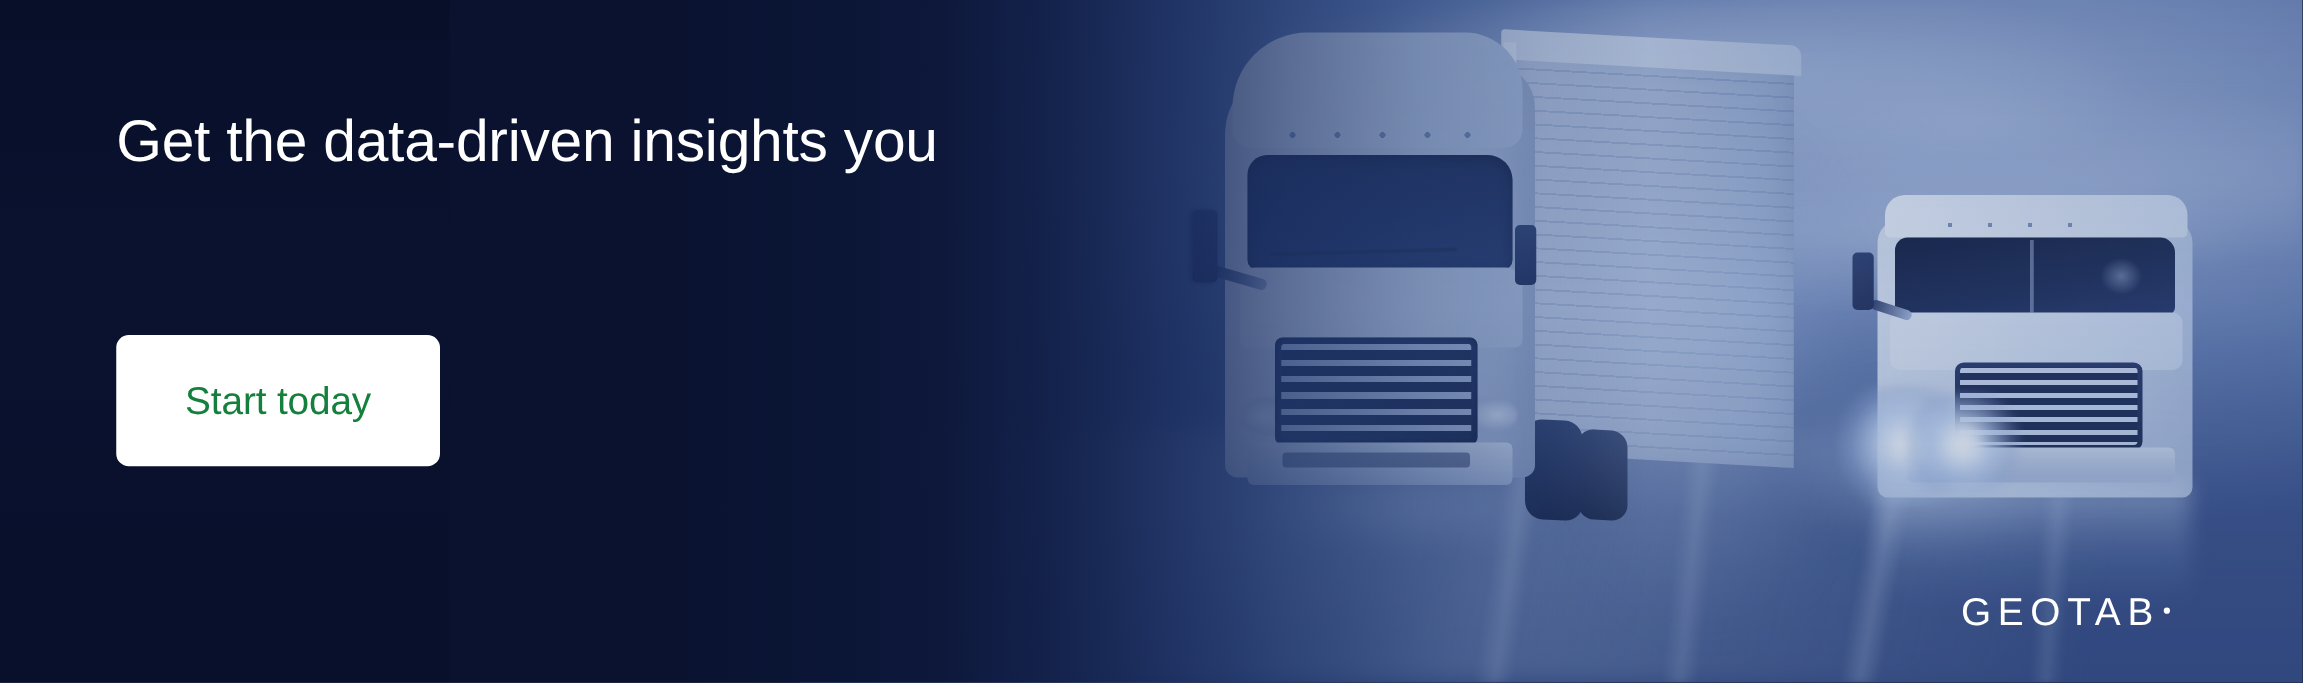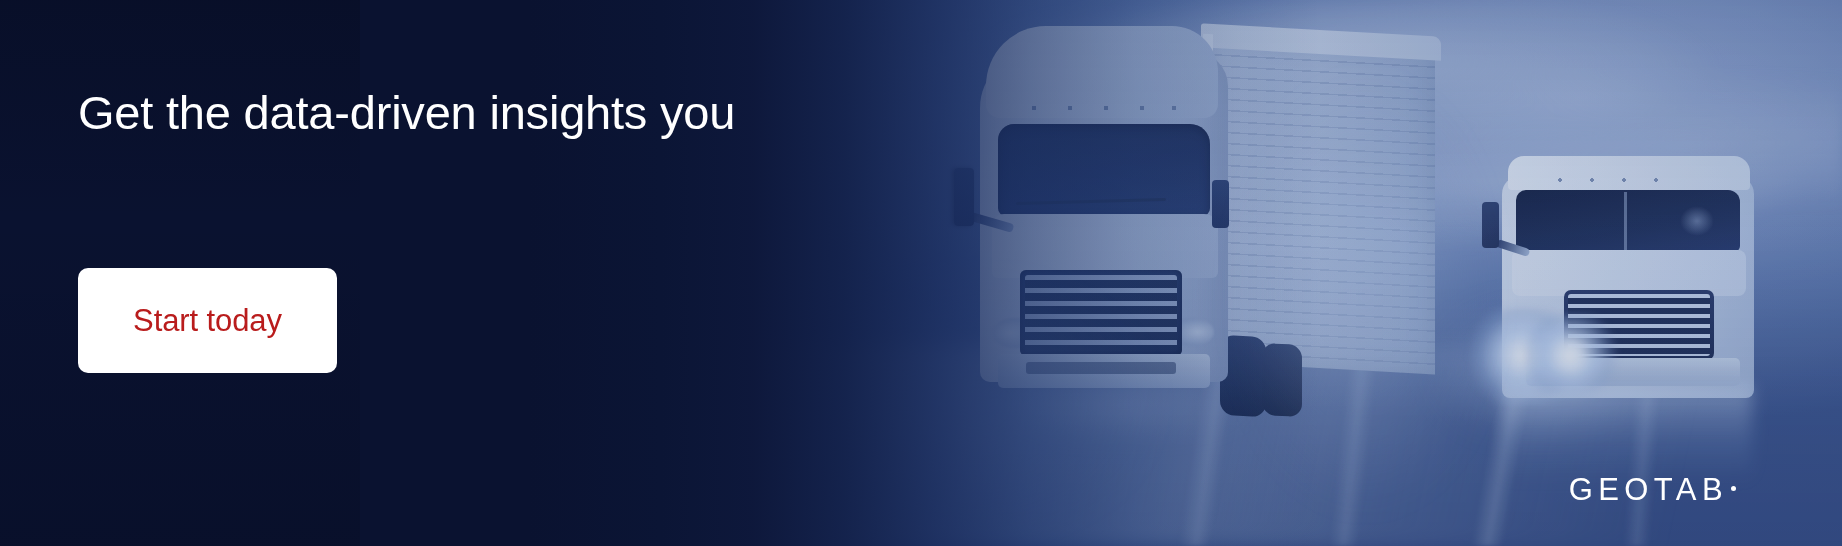--- a/index.html
+++ b/index.html
@@ -327,39 +327,39 @@
   }
   
   .left-vignette {
     position:absolute; top:0; left:0; width:360px; height:546px;
     background:linear-gradient(180deg, rgba(4,8,24,.30), rgba(4,8,24,0) 40%, rgba(4,8,24,.22));
     pointer-events:none;
   }
 
   
   .content {
-    position:absolute; left:78px; top:0; width:760px; height:546px; z-index:10;
+    position:absolute; left:93px; top:0; width:760px; height:546px; z-index:10;
   }
   .headline {
     position:absolute; top:84px; left:0; width:740px;
     font-size:47px; line-height:57px; font-weight:400; color:#ffffff;
     letter-spacing:-.2px;
   }
   .headline .line { display:block; white-space:nowrap; }
 
   .cta-button {
     position:absolute; left:0; top:268px;
     width:259px; height:105px;
     background:#ffffff; border:none; border-radius:10px;
     display:flex; align-items:center; justify-content:center;
     cursor:pointer; padding:0;
     font-family:"Liberation Sans", sans-serif;
   }
   .cta-button-label {
-    font-size:31px; color:#b91c1c; font-weight:400; letter-spacing:-.1px;
+    font-size:31px; color:#15803d; font-weight:400; letter-spacing:-.1px;
   }
 
   
   .logo {
     position:absolute; right:106px; bottom:41px; z-index:10;
     display:flex; align-items:center; color:#ffffff;
   }
   .logo-word {
     font-size:31px; letter-spacing:5.4px; font-weight:400; line-height:1;
     color:#ffffff;

